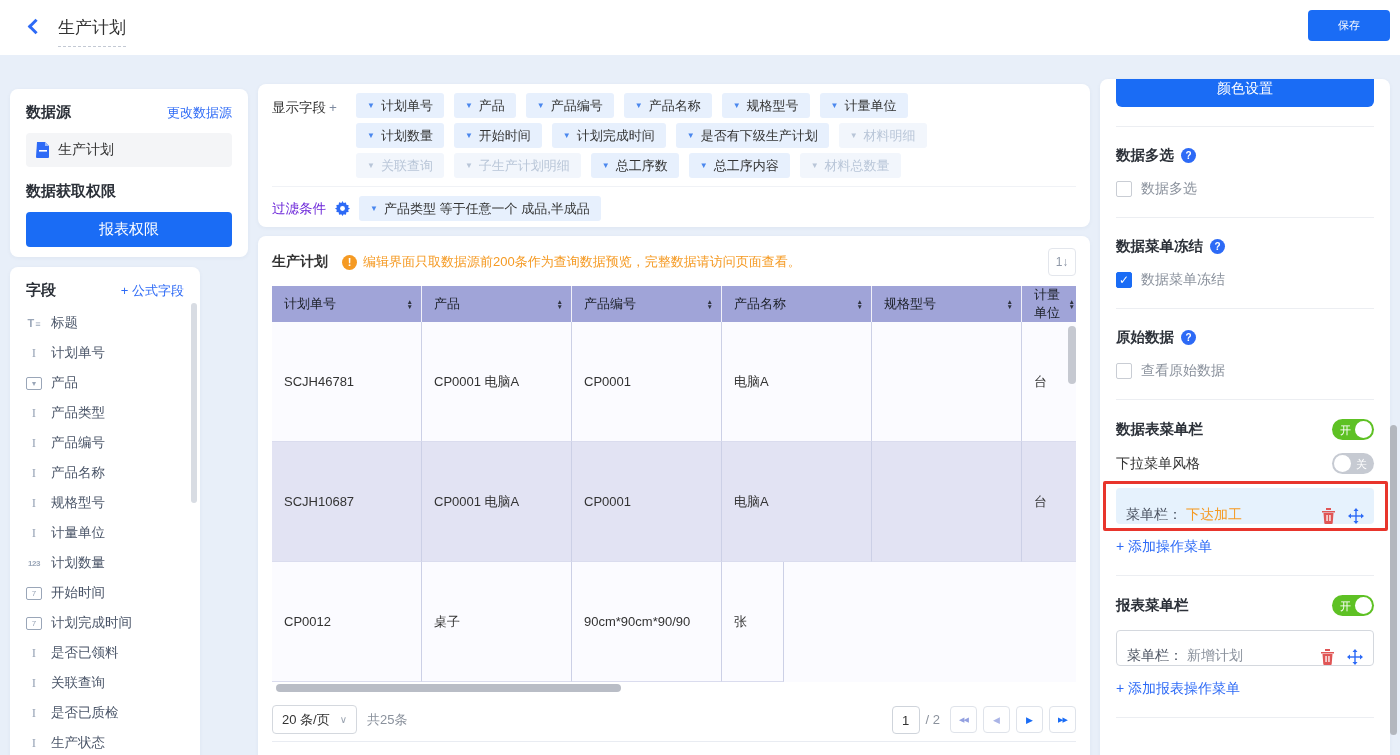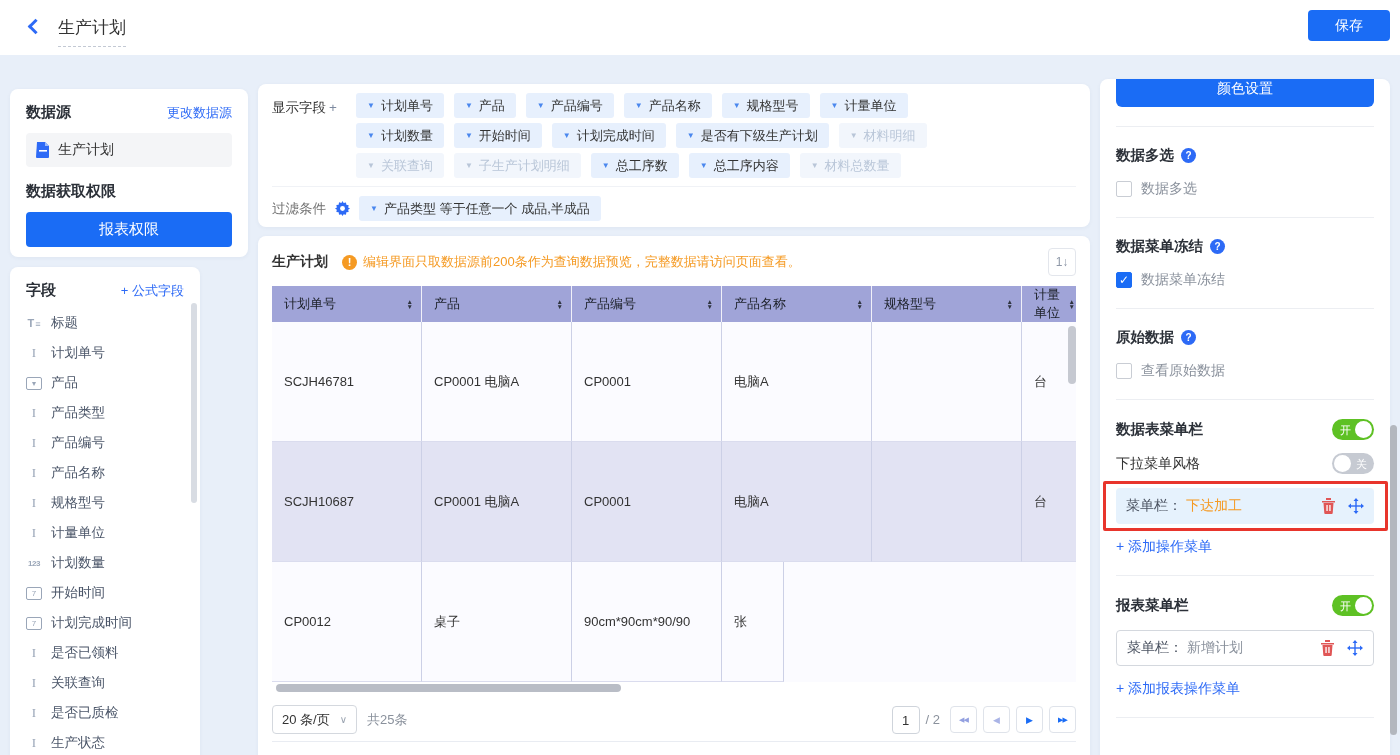--- a/index.html
+++ b/index.html
@@ -7,21 +7,21 @@
     font-family:"Liberation Sans","DejaVu Sans",sans-serif; background:#e8eff9; color:#333; }
   .card { position:absolute; background:#fff; border-radius:8px; box-shadow:0 1px 4px rgba(31,53,105,.05);margin-top:24px; }
 
   
   .topbar { position:absolute; left:0; top:0; width:1400px; height:55px; background:#fff; z-index:5; }
   .back { position:absolute; left:30px; top:21px; width:11px; height:11px;
     border-left:3px solid #2d6af6; border-bottom:3px solid #2d6af6; transform:rotate(45deg); cursor:pointer; }
   .pg-title { position:absolute; left:58px; top:16px; font-size:17px; color:#333;
     padding-bottom:7px; border-bottom:1px dashed #c3c9d4; }
   .save-btn { position:absolute; right:10px; top:10px; width:82px; height:31px; background:#1a6cf5;
-    color:#fff; font-size:14px; border:none; border-radius:4px; cursor:pointer; }
+    color:#fff; font-size:11px; border:none; border-radius:4px; cursor:pointer; }
 
   
   .sb-card1 { left:10px; top:65px; width:238px; height:168px; padding:14px 16px; }
   .sb-row { display:flex; justify-content:space-between; align-items:center; }
   .sb-h { font-size:15px; font-weight:bold; color:#2b3038; }
   .lnk { font-size:13px; color:#2d6af6; cursor:pointer; }
   .ds-item { margin-top:11px; height:34px; background:#f4f5f7; border-radius:4px;
     display:flex; align-items:center; padding-left:10px; gap:8px; font-size:14px; cursor:pointer; }
   .perm-h { margin-top:15px; }
   .perm-btn { margin-top:11px; width:100%; height:35px; background:#1a6cf5; color:#fff;
@@ -45,21 +45,21 @@
   .df-label .plus { color:#7d8aa0; margin-left:3px; }
   .chip-rows { display:flex; flex-direction:column; gap:5px; }
   .chip-row { display:flex; gap:10px; }
   .chip { height:25px; display:inline-flex; align-items:center; gap:6px; padding:0 11px;
     background:#e7f0fd; border-radius:3px; font-size:13px; color:#333; cursor:pointer; white-space:nowrap; }
   .chip .caret { font-size:8px; color:#4a87ee; }
   .chip.off { background:#f2f6fc; color:#b9c6d8; }
   .chip.off .caret { color:#b9c6d8; }
   .mid-divider { border-top:1px solid #f0f2f6; margin:8px 0 0 0; }
   .filter-row { display:flex; align-items:center; gap:9px; margin-top:9px; }
-  .filter-label { font-size:13.5px; color:#737373; }
+  .filter-label { font-size:13.5px; color:#6d28d9; }
 
   .mid-card2 { left:258px; top:212px; width:832px; height:533px; padding:12px 14px; }
   .tbl-title-row { display:flex; align-items:center; gap:14px; }
   .tbl-title { font-size:14px; color:#333; font-weight:bold; }
   .warn { display:flex; align-items:center; gap:6px; font-size:13px; color:#f59a23; }
   .warn-ic { width:15px; height:15px; border-radius:50%; background:#f59a23; color:#fff;
     font-size:11px; font-weight:bold; display:inline-flex; align-items:center; justify-content:center; flex:0 0 15px;}
   .sort-box { margin-left:auto; width:28px; height:28px; border:1px solid #e3e6ec; border-radius:4px;
     display:flex; align-items:center; justify-content:center; font-size:12px; color:#8f98a8; cursor:pointer; }
   .table-clip { margin-top:10px; width:804px; overflow:hidden; position:relative; }
@@ -107,21 +107,21 @@
   .tg-label { font-size:14px; color:#333; }
   .toggle { position:relative; width:42px; height:21px; border-radius:11px; cursor:pointer;
     font-size:11px; color:#fff; }
   .toggle.on { background:#5ec124; }
   .toggle.on .tg-txt { position:absolute; left:8px; top:3.5px; }
   .toggle.on .knob { position:absolute; right:2px; top:2px; width:17px; height:17px; background:#fff; border-radius:50%; }
   .toggle.off { background:#c6cad2; }
   .toggle.off .tg-txt { position:absolute; right:7px; top:3.5px; }
   .toggle.off .knob { position:absolute; left:2px; top:2px; width:17px; height:17px; background:#fff; border-radius:50%; }
   .menu-item { position:relative; margin-top:14px; height:36px; border-radius:4px;
-    display:flex; align-items:center; padding:0 10px; font-size:14px; gap:4px; }
+    display:flex; align-items:flex-end; padding:0 10px; font-size:14px; gap:4px; }
   .menu-item.blue { background:#e6f2fd; }
   .menu-item.plain { background:#fff; border:1px solid #d4d8de; }
   .mi-prefix { color:#4a5260; }
   .mi-val.orange { color:#f59a23; }
   .mi-val.gray { color:#8a919c; }
   .mi-icons { margin-left:auto; display:flex; align-items:center; gap:12px; }
   .annot { position:absolute; left:-13px; top:-7px; right:-14px; bottom:-7px;
     border:3px solid #e8352c; border-radius:2px; pointer-events:none; }
   .add-link { display:block; margin-top:14px; font-size:14px; color:#2d6af6; cursor:pointer; }
   .rt-scroll { position:absolute; right:3px; top:425px; width:7px; height:310px; background:#b3b7be; border-radius:4px; z-index:9; }

